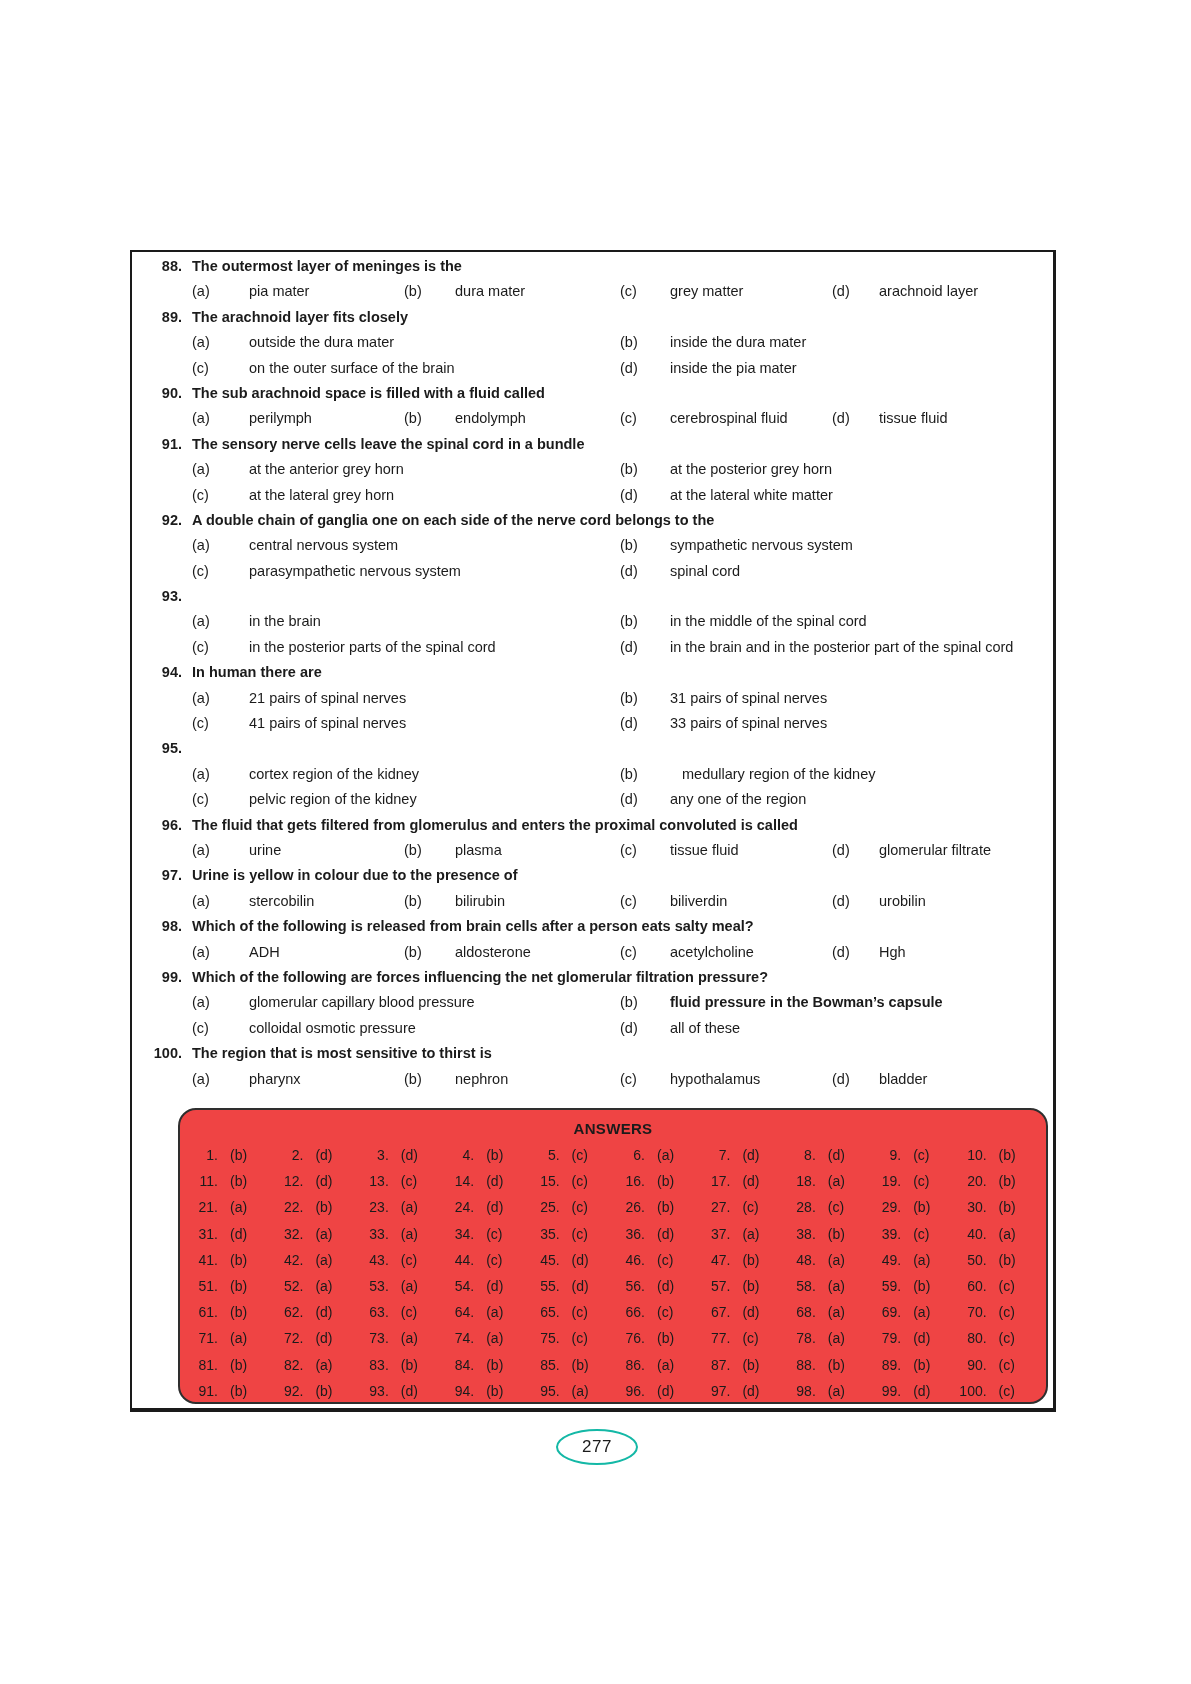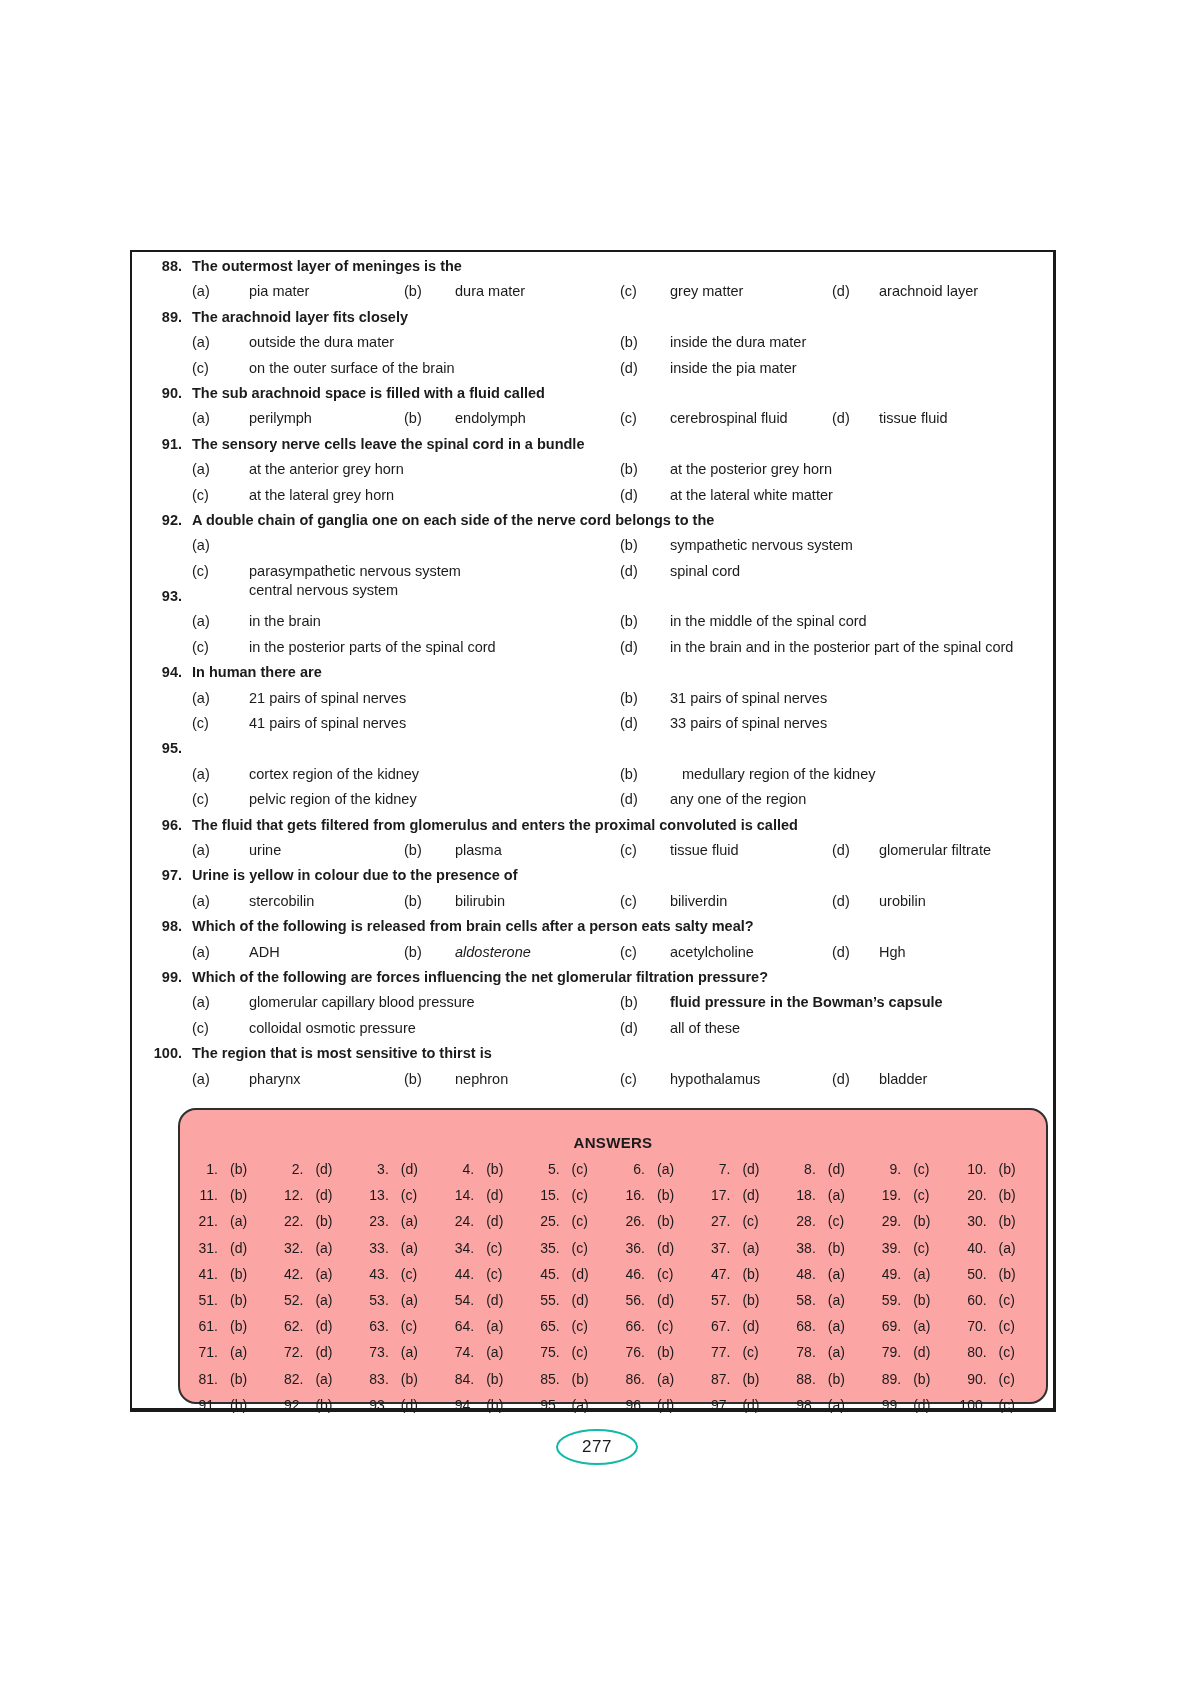--- a/index.html
+++ b/index.html
@@ -13,22 +13,22 @@
     border:2px solid #1a1a1a; border-right-width:3px; border-bottom-width:4px;
   }
   .q-list { padding-top:2px; }
   .q-line { position:relative; height:25.4px; line-height:25.4px; font-size:14.5px; white-space:nowrap; }
   .q-num  { position:absolute; left:0; width:50px; text-align:right; font-weight:bold; }
   .q-title{ position:absolute; left:60px; font-weight:bold; }
   .opt-l  { position:absolute; }
   .opt-t  { position:absolute; }
   .answers-box {
     position:absolute; left:46px; top:856px; width:870px; height:296px;
-    box-sizing:border-box; background:#fca5a5; border:2px solid #2e2e2e;
-    border-radius:18px; padding-top:20px;
+    box-sizing:border-box; background:#ef4444; border:2px solid #2e2e2e;
+    border-radius:18px; padding-top:6px;
   }
   .answers-title { height:26px; line-height:26px; text-align:center; font-weight:bold; font-size:15px; letter-spacing:0.3px; }
   .a-row { display:grid; grid-template-columns:repeat(10,1fr); height:26.2px; line-height:26.2px;
            padding-left:4px; padding-right:8px; font-size:14px; }
   .a-cell { white-space:nowrap; }
   .a-num  { display:inline-block; width:34px; text-align:right; }
   .a-val  { margin-left:12px; }
   .page-oval {
     position:absolute; left:556px; top:1429px; width:82px; height:36px;
     box-sizing:border-box; border:2px solid #14b8a6; border-radius:50%;
@@ -101,21 +101,21 @@
           <span class="opt-t" style="left: 117px;">at the lateral grey horn</span>
           <span class="opt-l" style="left: 488px;">(d)</span>
           <span class="opt-t" style="left: 538px;">at the lateral white matter</span>
         </div>
         <div class="q-line">
           <span class="q-num">92.</span>
           <span class="q-title">A double chain of ganglia one on each side of the nerve cord belongs to the</span>
         </div>
         <div class="q-line">
           <span class="opt-l" style="left: 60px;">(a)</span>
-          <span class="opt-t" style="left: 117px; margin-top: 45px;">central nervous system</span>
+          <span class="opt-t" style="left: 117px;">central nervous system</span>
           <span class="opt-l" style="left: 488px;">(b)</span>
           <span class="opt-t" style="left: 538px;">sympathetic nervous system</span>
         </div>
         <div class="q-line">
           <span class="opt-l" style="left: 60px;">(c)</span>
           <span class="opt-t" style="left: 117px;">parasympathetic nervous system</span>
           <span class="opt-l" style="left: 488px;">(d)</span>
           <span class="opt-t" style="left: 538px;">spinal cord</span>
         </div>
         <div class="q-line">
@@ -193,21 +193,21 @@
           <span class="opt-t" style="left: 747px;">urobilin</span>
         </div>
         <div class="q-line">
           <span class="q-num">98.</span>
           <span class="q-title">Which of the following is released from brain cells after a person eats salty meal?</span>
         </div>
         <div class="q-line">
           <span class="opt-l" style="left: 60px;">(a)</span>
           <span class="opt-t" style="left: 117px;">ADH</span>
           <span class="opt-l" style="left: 272px;">(b)</span>
-          <span class="opt-t" style="left: 323px; font-style: italic;">aldosterone</span>
+          <span class="opt-t" style="left: 323px;">aldosterone</span>
           <span class="opt-l" style="left: 488px;">(c)</span>
           <span class="opt-t" style="left: 538px;">acetylcholine</span>
           <span class="opt-l" style="left: 700px;">(d)</span>
           <span class="opt-t" style="left: 747px;">Hgh</span>
         </div>
         <div class="q-line">
           <span class="q-num">99.</span>
           <span class="q-title">Which of the following are forces influencing the net glomerular filtration pressure?</span>
         </div>
         <div class="q-line">

